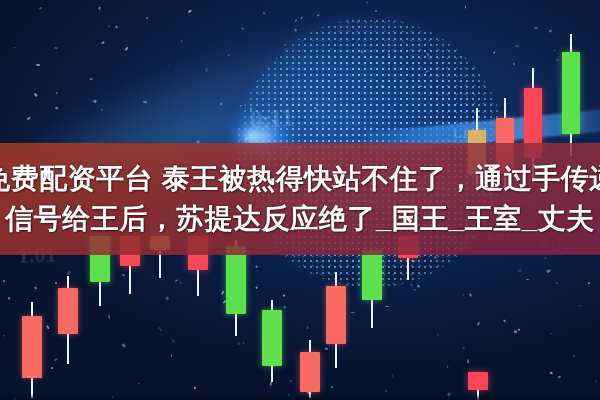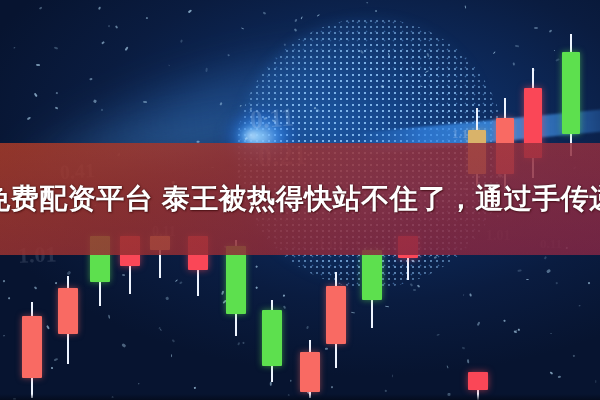--- a/index.html
+++ b/index.html
@@ -455,16 +455,17 @@
         <div class="wick"></div>
         <div class="body hot" style="top: 0px; height: 18px;"></div>
       </div>
     </div>
 
   <div class="banner"></div>
   <div class="banner-tint"></div>
 
   <div class="headline">
     <div class="line">免费配资平台 泰王被热得快站不住了，通过手传递</div>
+    <div class="line">信号给王后，苏提达反应绝了_国王_王室_丈夫</div>
   </div>
 
   <div class="bottom-edge"></div>
 </div>
 
 </body></html>

